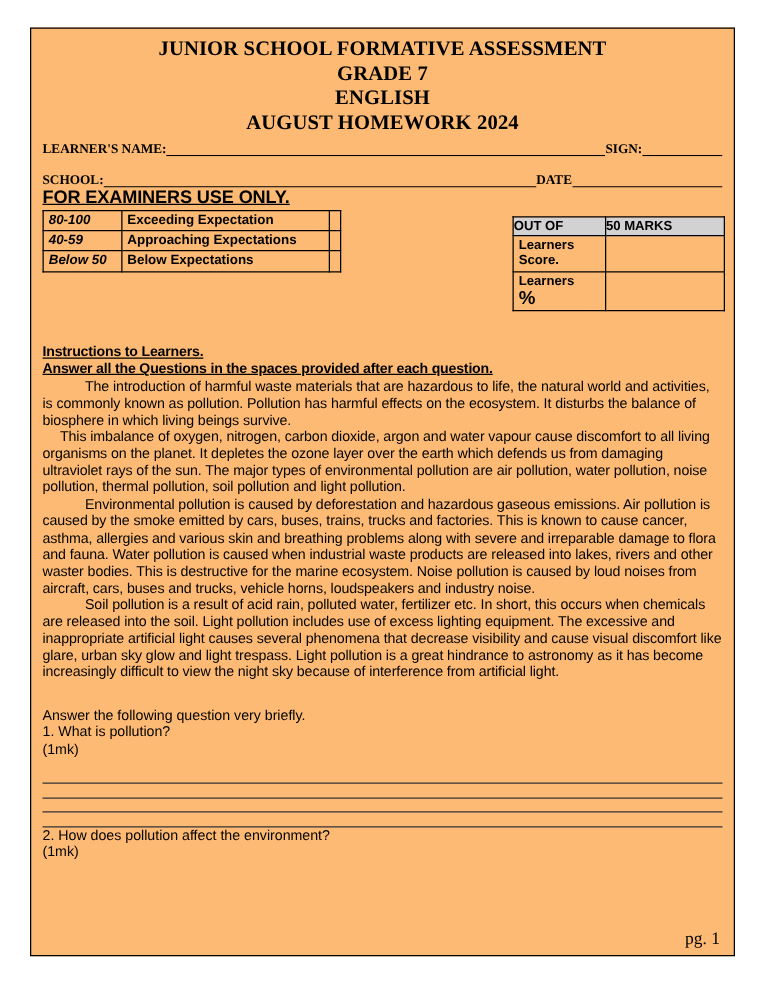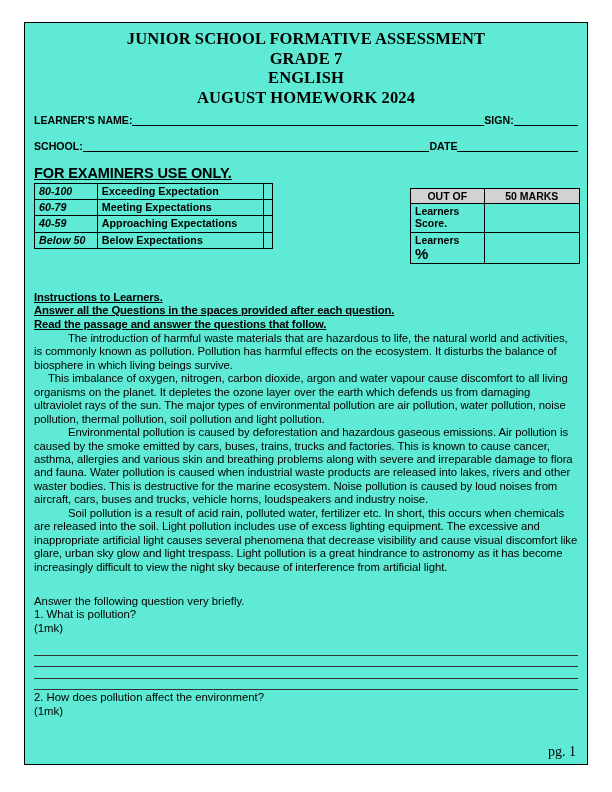--- a/index.html
+++ b/index.html
@@ -9,36 +9,36 @@
     background: #ffffff;
     font-family: "Liberation Sans", sans-serif;
   }
   #page {
     position: absolute;
     left: 24px;
     top: 22px;
     width: 564px;
     height: 743px;
     border: 1.6px solid #000;
-    background: #5eead4;
+    background: #fdba74;
     overflow: hidden;
   }
   #inner { padding: 6px 9px 0 9px; height: 100%; position: relative; }
 
   
   .doc-title {
     text-align: center;
     font-family: "Liberation Serif", serif;
     font-weight: bold;
     font-size: 16.5px;
     line-height: 19.5px;
     letter-spacing: 0.1px;
   }
   .idline {
-    font-family: Liberation Sans, sans-serif;
+    font-family: Liberation Serif, serif;
     font-weight: bold;
     font-size: 10.6px;
     white-space: nowrap;
     overflow: hidden;
     display: flex;
     align-items: flex-end;
   }
   .idline.first { margin-top: 7px; }
   .idline.second { margin-top: 14px; }
   .rule {
@@ -46,21 +46,20 @@
     display: inline-block;
     height: 9px;
   }
   .r-name { width: 372px; }
   .r-sign { width: 68px; }
   .r-school { width: 368px; }
   .r-date { width: 128px; }
 
   
   .exam-head {
-    margin-top: 13px;
     font-size: 14.5px;
     font-weight: bold;
     text-decoration: underline;
     letter-spacing: -0.1px;
   }
 
   
   .tables-row { position: relative; margin-top: 2px; height: 108px; }
   table { border-collapse: collapse; }
   table td {
@@ -81,21 +80,21 @@
 
   .tbl-right {
     position: absolute;
     left: 376px;
     top: 5px;
     width: 170px;
   }
   .tbl-right .rc1 { width: 74px; }
   .tbl-right .rc2 { width: 96px; }
   .tbl-right td { font-size: 10.5px; }
-  .rt-head { font-size: 10.8px; padding: 1px 13px; text-align: center; }
+  .rt-head { font-size: 10.8px; padding: 1px 0; }
   .pct { font-size: 15px; line-height: 15px; display: block; }
   .tall { height: 30px; margin-left: 32px; }
 
   
   .instr {
     font-size: 11.3px;
     font-weight: bold;
     text-decoration: underline;
     line-height: 13.3px;
     letter-spacing: -0.15px;
@@ -163,25 +162,20 @@
   <div class="tables-row">
 
     <table class="tbl-left">
       <tbody>
         <tr>
           <td class="score-cell">80-100</td>
           <td>Exceeding Expectation</td>
           <td></td>
         </tr>
         <tr>
-          <td class="score-cell">60-79</td>
-          <td>Meeting Expectations</td>
-          <td></td>
-        </tr>
-        <tr>
           <td class="score-cell">40-59</td>
           <td>Approaching Expectations</td>
           <td></td>
         </tr>
         <tr>
           <td class="score-cell">Below 50</td>
           <td>Below Expectations</td>
           <td></td>
         </tr>
       </tbody>
@@ -205,21 +199,20 @@
           <td class="rc2 tall"></td>
         </tr>
       </tbody>
     </table>
 
   </div>
 
   <div>
     <div class="instr">Instructions to Learners.</div>
     <div class="instr">Answer all the Questions in the spaces provided after each question.</div>
-    <div class="instr">Read the passage and answer the questions that follow.</div>
   </div>
 
   <div class="passage">
     <p class="ind-lg">The introduction of harmful waste materials that are hazardous to life, the natural world and activities, is commonly known as pollution. Pollution has harmful effects on the ecosystem. It disturbs the balance of biosphere in which living beings survive.</p>
     <p class="ind-sm">This imbalance of oxygen, nitrogen, carbon dioxide, argon and water vapour cause discomfort to all living organisms on the planet. It depletes the ozone layer over the earth which defends us from damaging ultraviolet rays of the sun. The major types of environmental pollution are air pollution, water pollution, noise pollution, thermal pollution, soil pollution and light pollution.</p>
     <p class="ind-lg">Environmental pollution is caused by deforestation and hazardous gaseous emissions. Air pollution is caused by the smoke emitted by cars, buses, trains, trucks and factories. This is known to cause cancer, asthma, allergies and various skin and breathing problems along with severe and irreparable damage to flora and fauna. Water pollution is caused when industrial waste products are released into lakes, rivers and other waster bodies. This is destructive for the marine ecosystem. Noise pollution is caused by loud noises from aircraft, cars, buses and trucks, vehicle horns, loudspeakers and industry noise.</p>
     <p class="ind-lg">Soil pollution is a result of acid rain, polluted water, fertilizer etc. In short, this occurs when chemicals are released into the soil. Light pollution includes use of excess lighting equipment. The excessive and inappropriate artificial light causes several phenomena that decrease visibility and cause visual discomfort like glare, urban sky glow and light trespass. Light pollution is a great hindrance to astronomy as it has become increasingly difficult to view the night sky because of interference from artificial light.</p>
   </div>
 
   <div class="qblock q-first">

